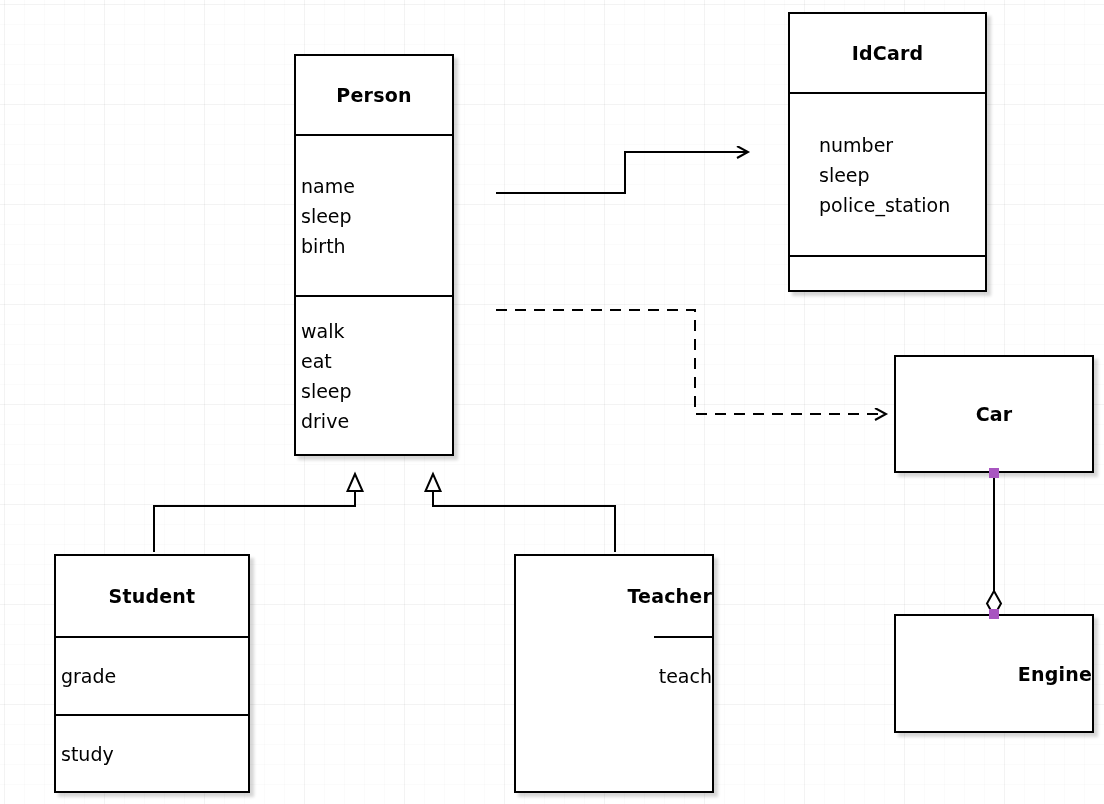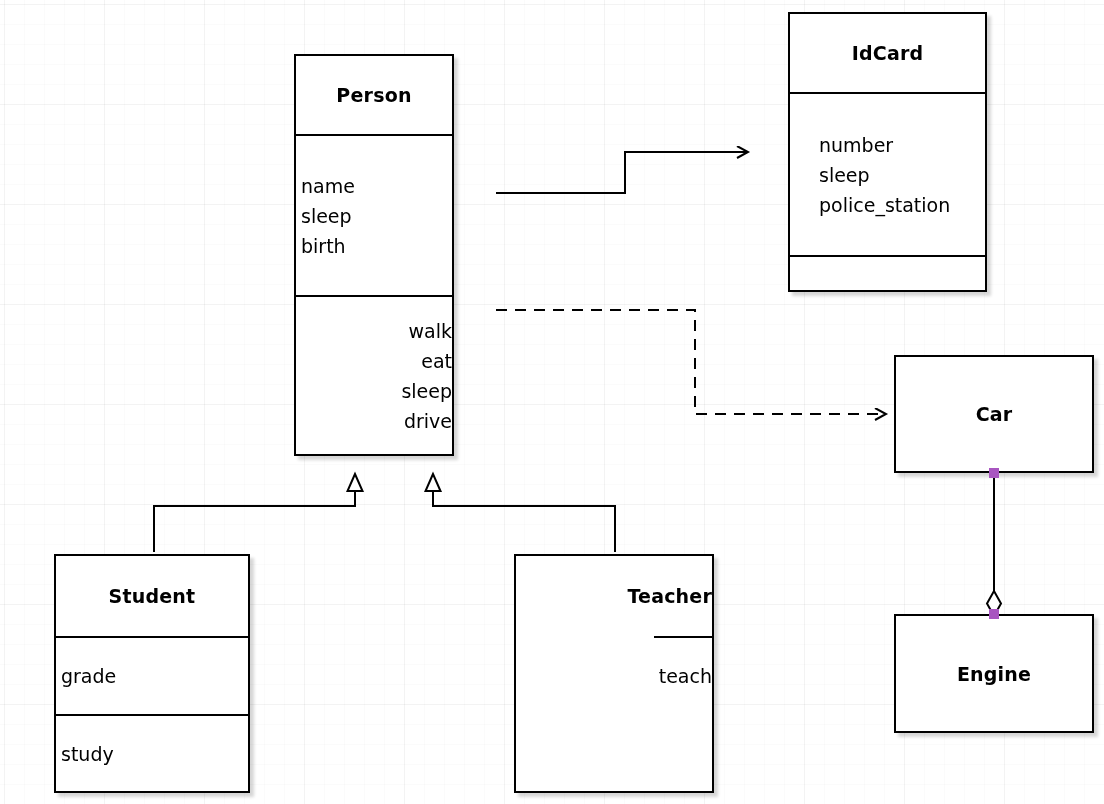--- a/index.html
+++ b/index.html
@@ -116,21 +116,21 @@
 
   <div class="uml-class" style="left:294px; top:54px; width:160px; height:402px;">
     <div class="compartment cmp-title" style="height:78px;">
       <span class="class-name">Person</span>
     </div>
     <div class="compartment cmp-body" style="height:161px;">
       <div class="member">name</div>
       <div class="member">sleep</div>
       <div class="member">birth</div>
     </div>
-    <div class="compartment cmp-body" style="height:159px;align-items:flex-end;">
+    <div class="compartment cmp-body" style="height:159px;">
       <div class="member">walk</div>
       <div class="member">eat</div>
       <div class="member">sleep</div>
       <div class="member">drive</div>
     </div>
   </div>
 
   <div class="uml-class" style="left:788px; top:12px; width:199px; height:280px;">
     <div class="compartment cmp-title" style="height:78px;">
       <span class="class-name">IdCard</span>
@@ -164,21 +164,21 @@
     </div>
   </div>
 
   <div class="uml-class" style="left:894px; top:355px; width:200px; height:118px;">
     <div class="compartment cmp-title center-name" style="height:100%;">
       <span class="class-name">Car</span>
     </div>
   </div>
 
   <div class="uml-class" style="left:894px; top:614px; width:200px; height:119px;">
-    <div class="compartment cmp-title center-name" style="height:100%;">
+    <div class="compartment cmp-title center-name" style="height:100%;justify-content:flex-end;">
       <span class="class-name">Engine</span>
     </div>
   </div>
 
   <div class="anchor-dot" style="left:989px; top:468px;"></div>
   <div class="anchor-dot" style="left:989px; top:609px;"></div>
 
 </div>
 
 </body></html>

